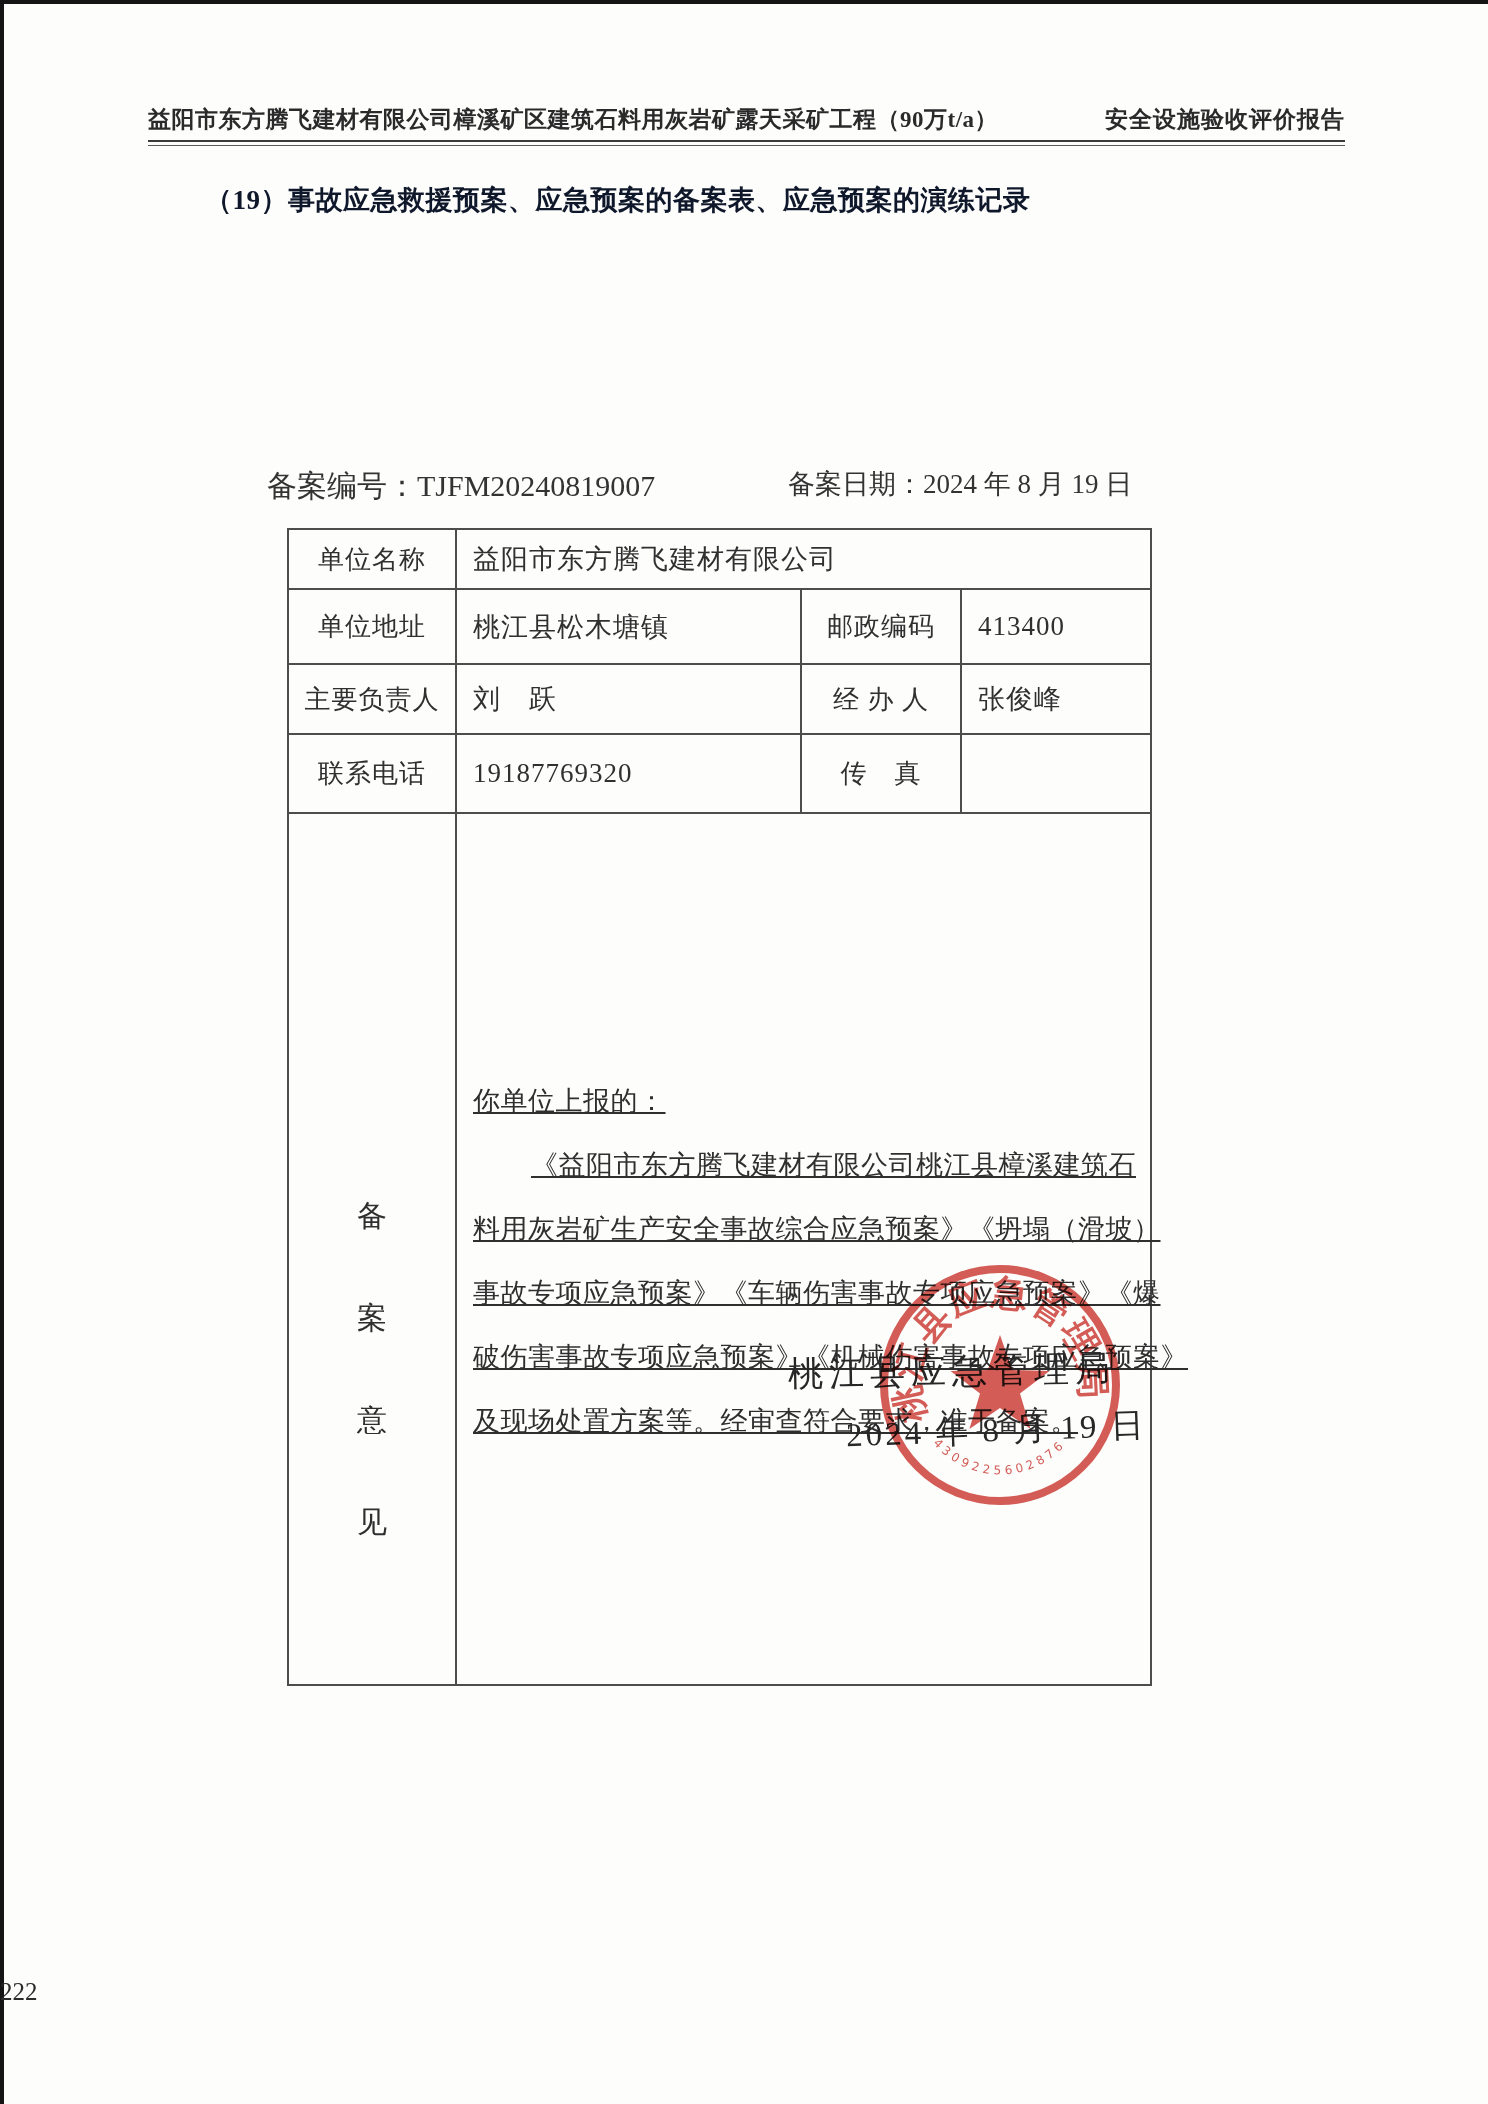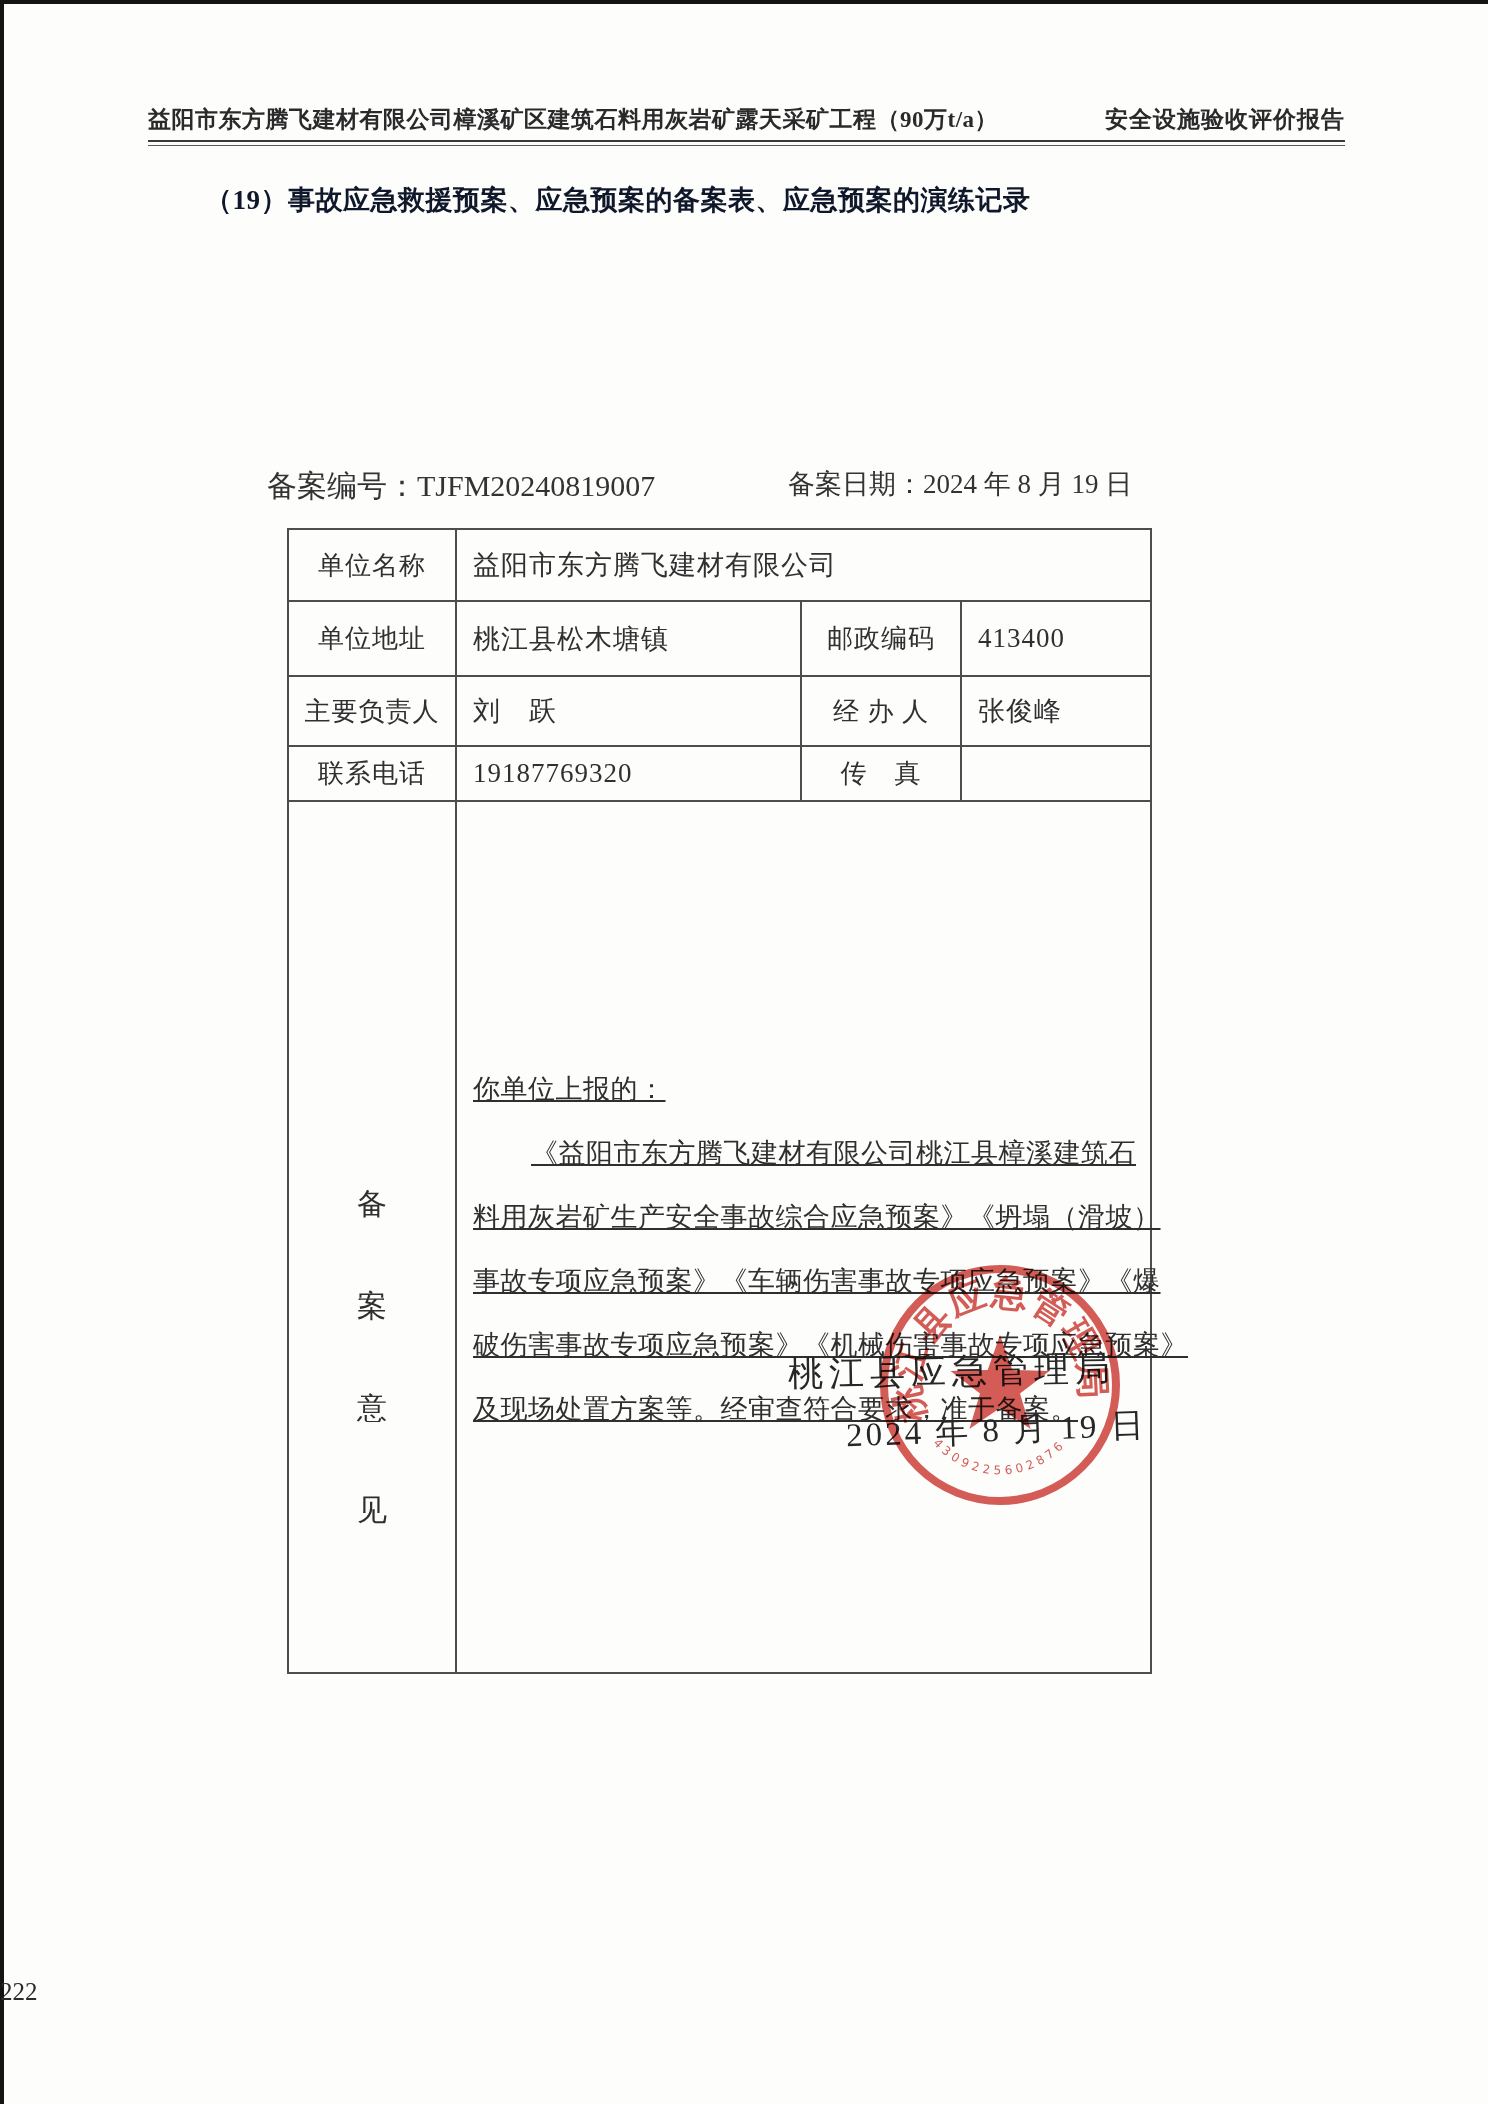--- a/index.html
+++ b/index.html
@@ -25,24 +25,24 @@
 
   .meta-line { position:absolute; left:287px; top:466px; width:863px; height:40px; }
   .meta-no   { position:absolute; left:-20px; top:0; font-size:30px; color:#333; white-space:nowrap; }
   .meta-date { position:absolute; left:501px; top:0; font-size:27px; color:#333; white-space:nowrap; }
   .meta-line b { font-weight:400; }
 
   table.reg { position:absolute; left:287px; top:528px; width:863px; border-collapse:collapse; table-layout:fixed; }
   table.reg td { border:2px solid #4d4d4d; vertical-align:middle; color:#303030; }
   td.lab { text-align:center; font-size:26px; letter-spacing:1px; }
   td.val { font-size:27px; padding-left:16px; letter-spacing:1px; }
-  tr.r1 td { height:72px; }
+  tr.r1 td { height:60px; }
   tr.r2 td { height:75px; }
   tr.r3 td { height:70px; }
-  tr.r4 td { height:55px; }
+  tr.r4 td { height:79px; }
   tr.r5 td { height:872px; }
 
   td.opinion-label { vertical-align:top; }
   .vlab { display:flex; flex-direction:column; align-items:center; padding-top:240px; gap:72px; }
   .vlab span { font-size:30px; color:#2f2f2f; line-height:30px; }
 
   td.opinion-body { position:relative; vertical-align:top; padding:24px 14px 0 16px; }
   .op-line { font-size:27px; line-height:64px; color:#2f2f2f; letter-spacing:0.5px; white-space:nowrap;text-decoration:underline; }
   .op-line.indent { text-indent:58px; }
 

